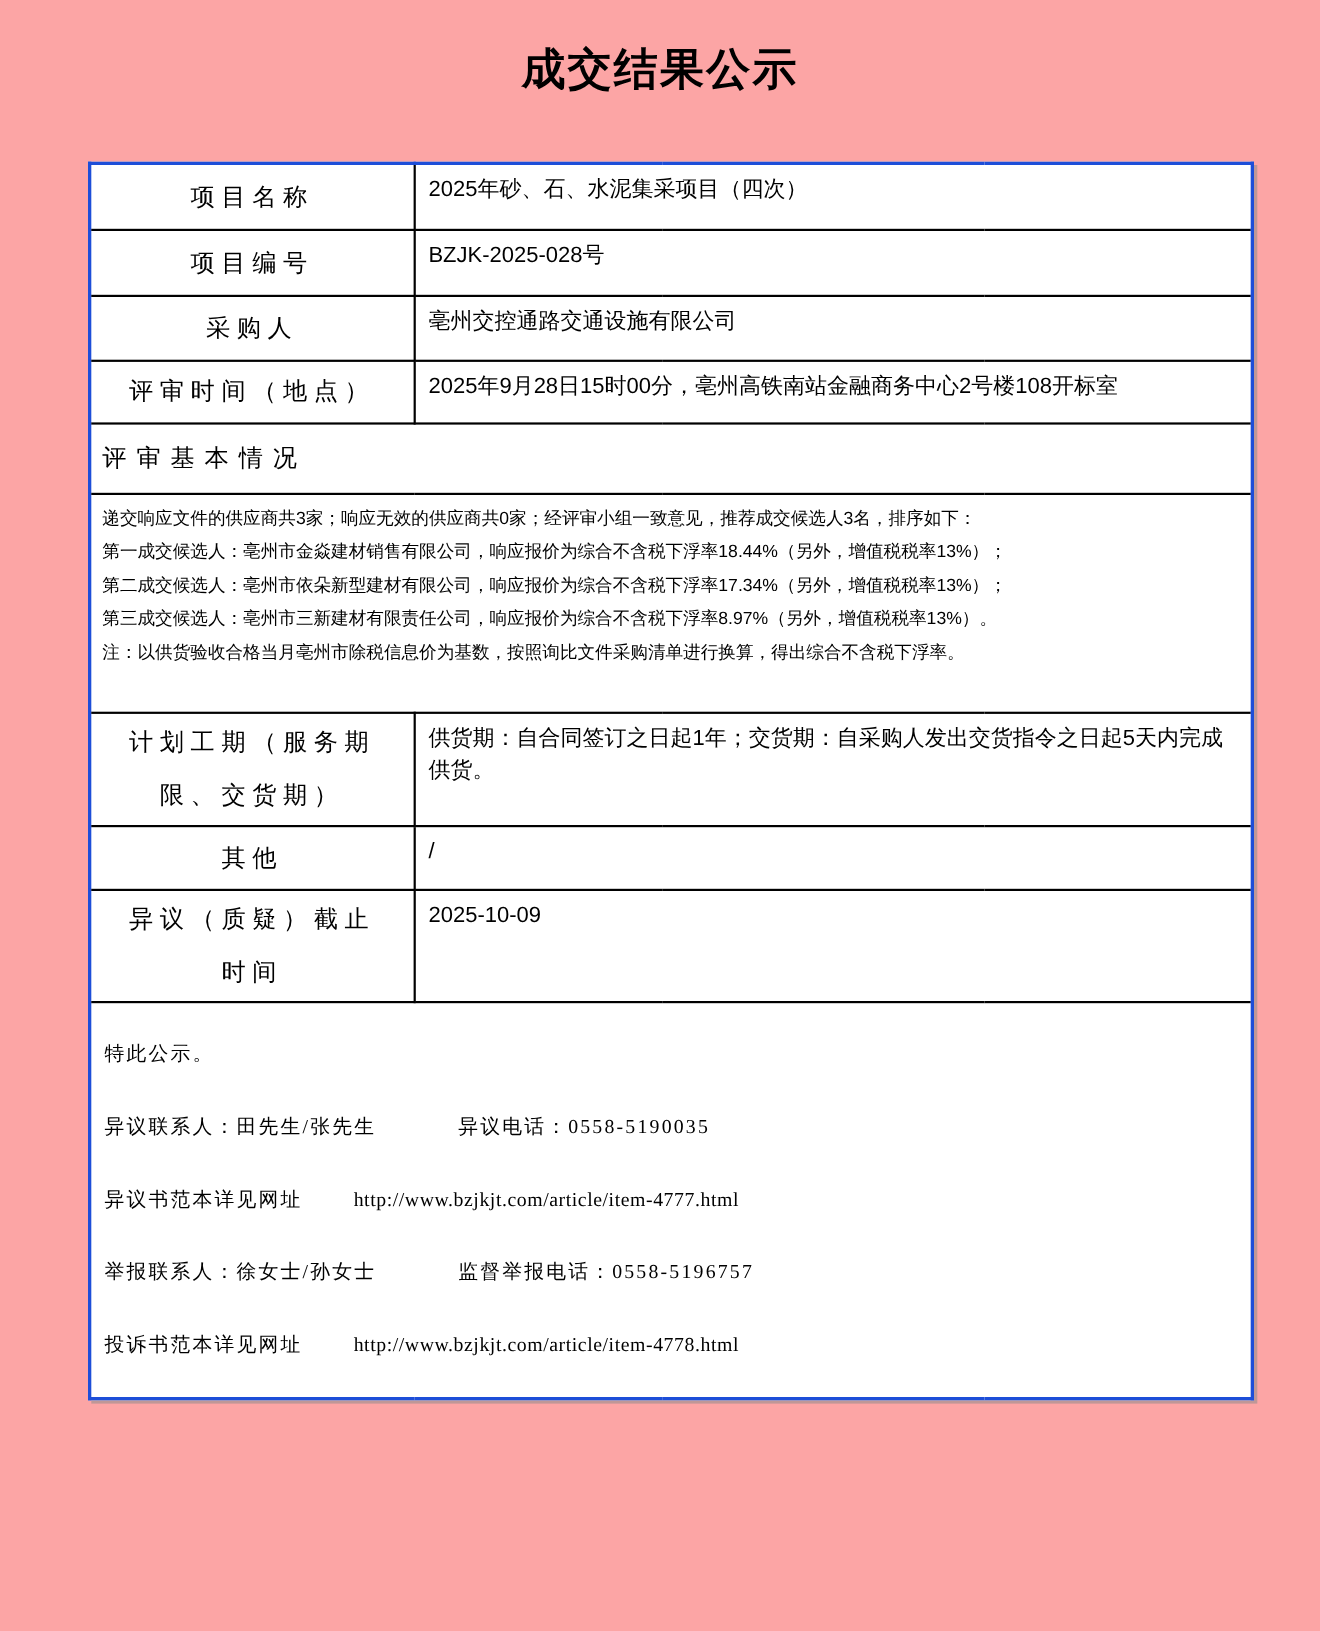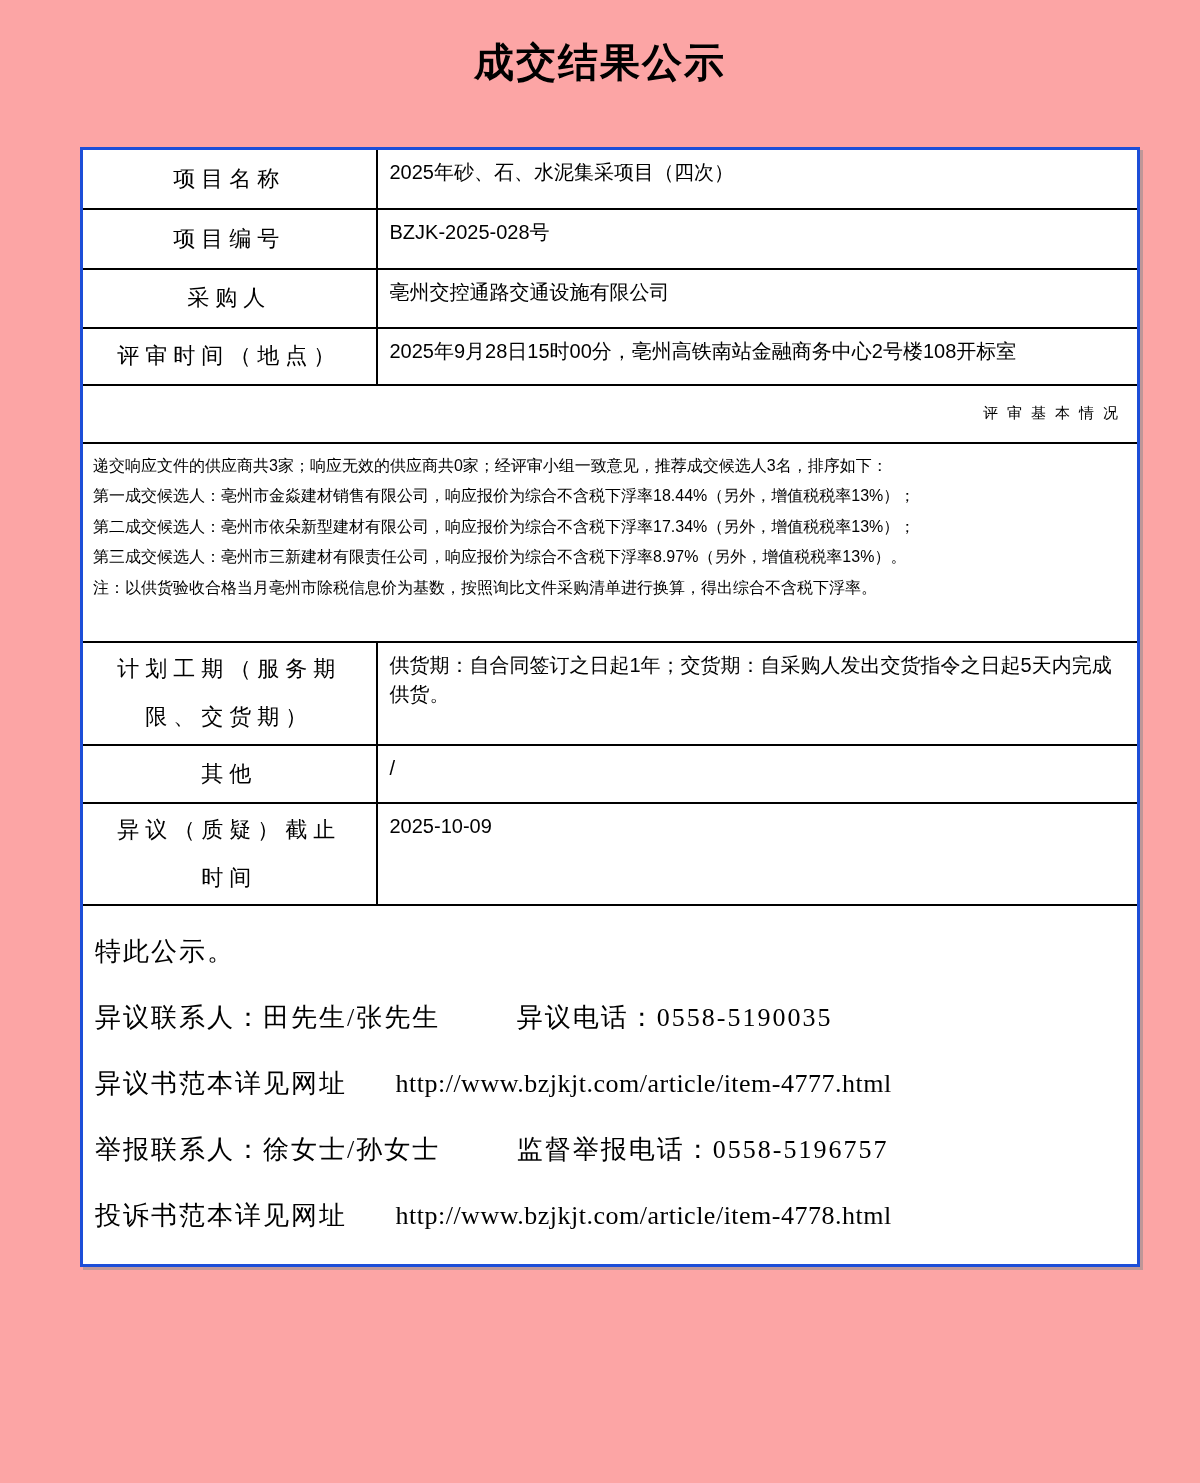--- a/index.html
+++ b/index.html
@@ -47,25 +47,25 @@
     text-align: center;
     vertical-align: middle;
     font-family: "Liberation Serif", "DejaVu Serif", serif;
     font-weight: 400;
     font-size: 22px;
     letter-spacing: 6px;
     line-height: 48px;
     padding: 0 25px;
   }
   td.hdr {
-    text-align: right;
+    text-align: left;
     vertical-align: middle;
     font-family: "Liberation Serif", "DejaVu Serif", serif;
     font-weight: 400;
-    font-size: 15px;
+    font-size: 22px;
     letter-spacing: 9px;
     padding: 16px 10px;
   }
   td.val {
     text-align: left;
     vertical-align: top;
     font-family: "Liberation Sans", "DejaVu Sans", sans-serif;
     font-size: 20px;
     line-height: 29px;
     padding: 8px 12px;
@@ -82,21 +82,21 @@
   tr.h57 > td { height: 57px; margin-top: 40px; }
   tr.h58 > td { height: 58px; }
   tr.h64 > td { height: 64px; }
   tr.h103 > td { height: 103px; }
   tr.h102 > td { height: 102px; }
   tr.h199 > td { height: 199px; }
   tr.h332 > td { height: 332px; }
   td.footer-cell {
     vertical-align: top;
     font-family: "Liberation Serif", "DejaVu Serif", serif;
-    font-size: 26px;
+    font-size: 18px;
     letter-spacing: 2px;
     padding: 28px 12px 0 12px;
     line-height: 36px;
   }
   .fline { margin-bottom: 30px; white-space: nowrap; }
   .gap-lg { margin-left: 68px; }
   .gap-sm { margin-left: 40px; }
   .url-text { letter-spacing: 0.5px; }
 </style>
 </head>

